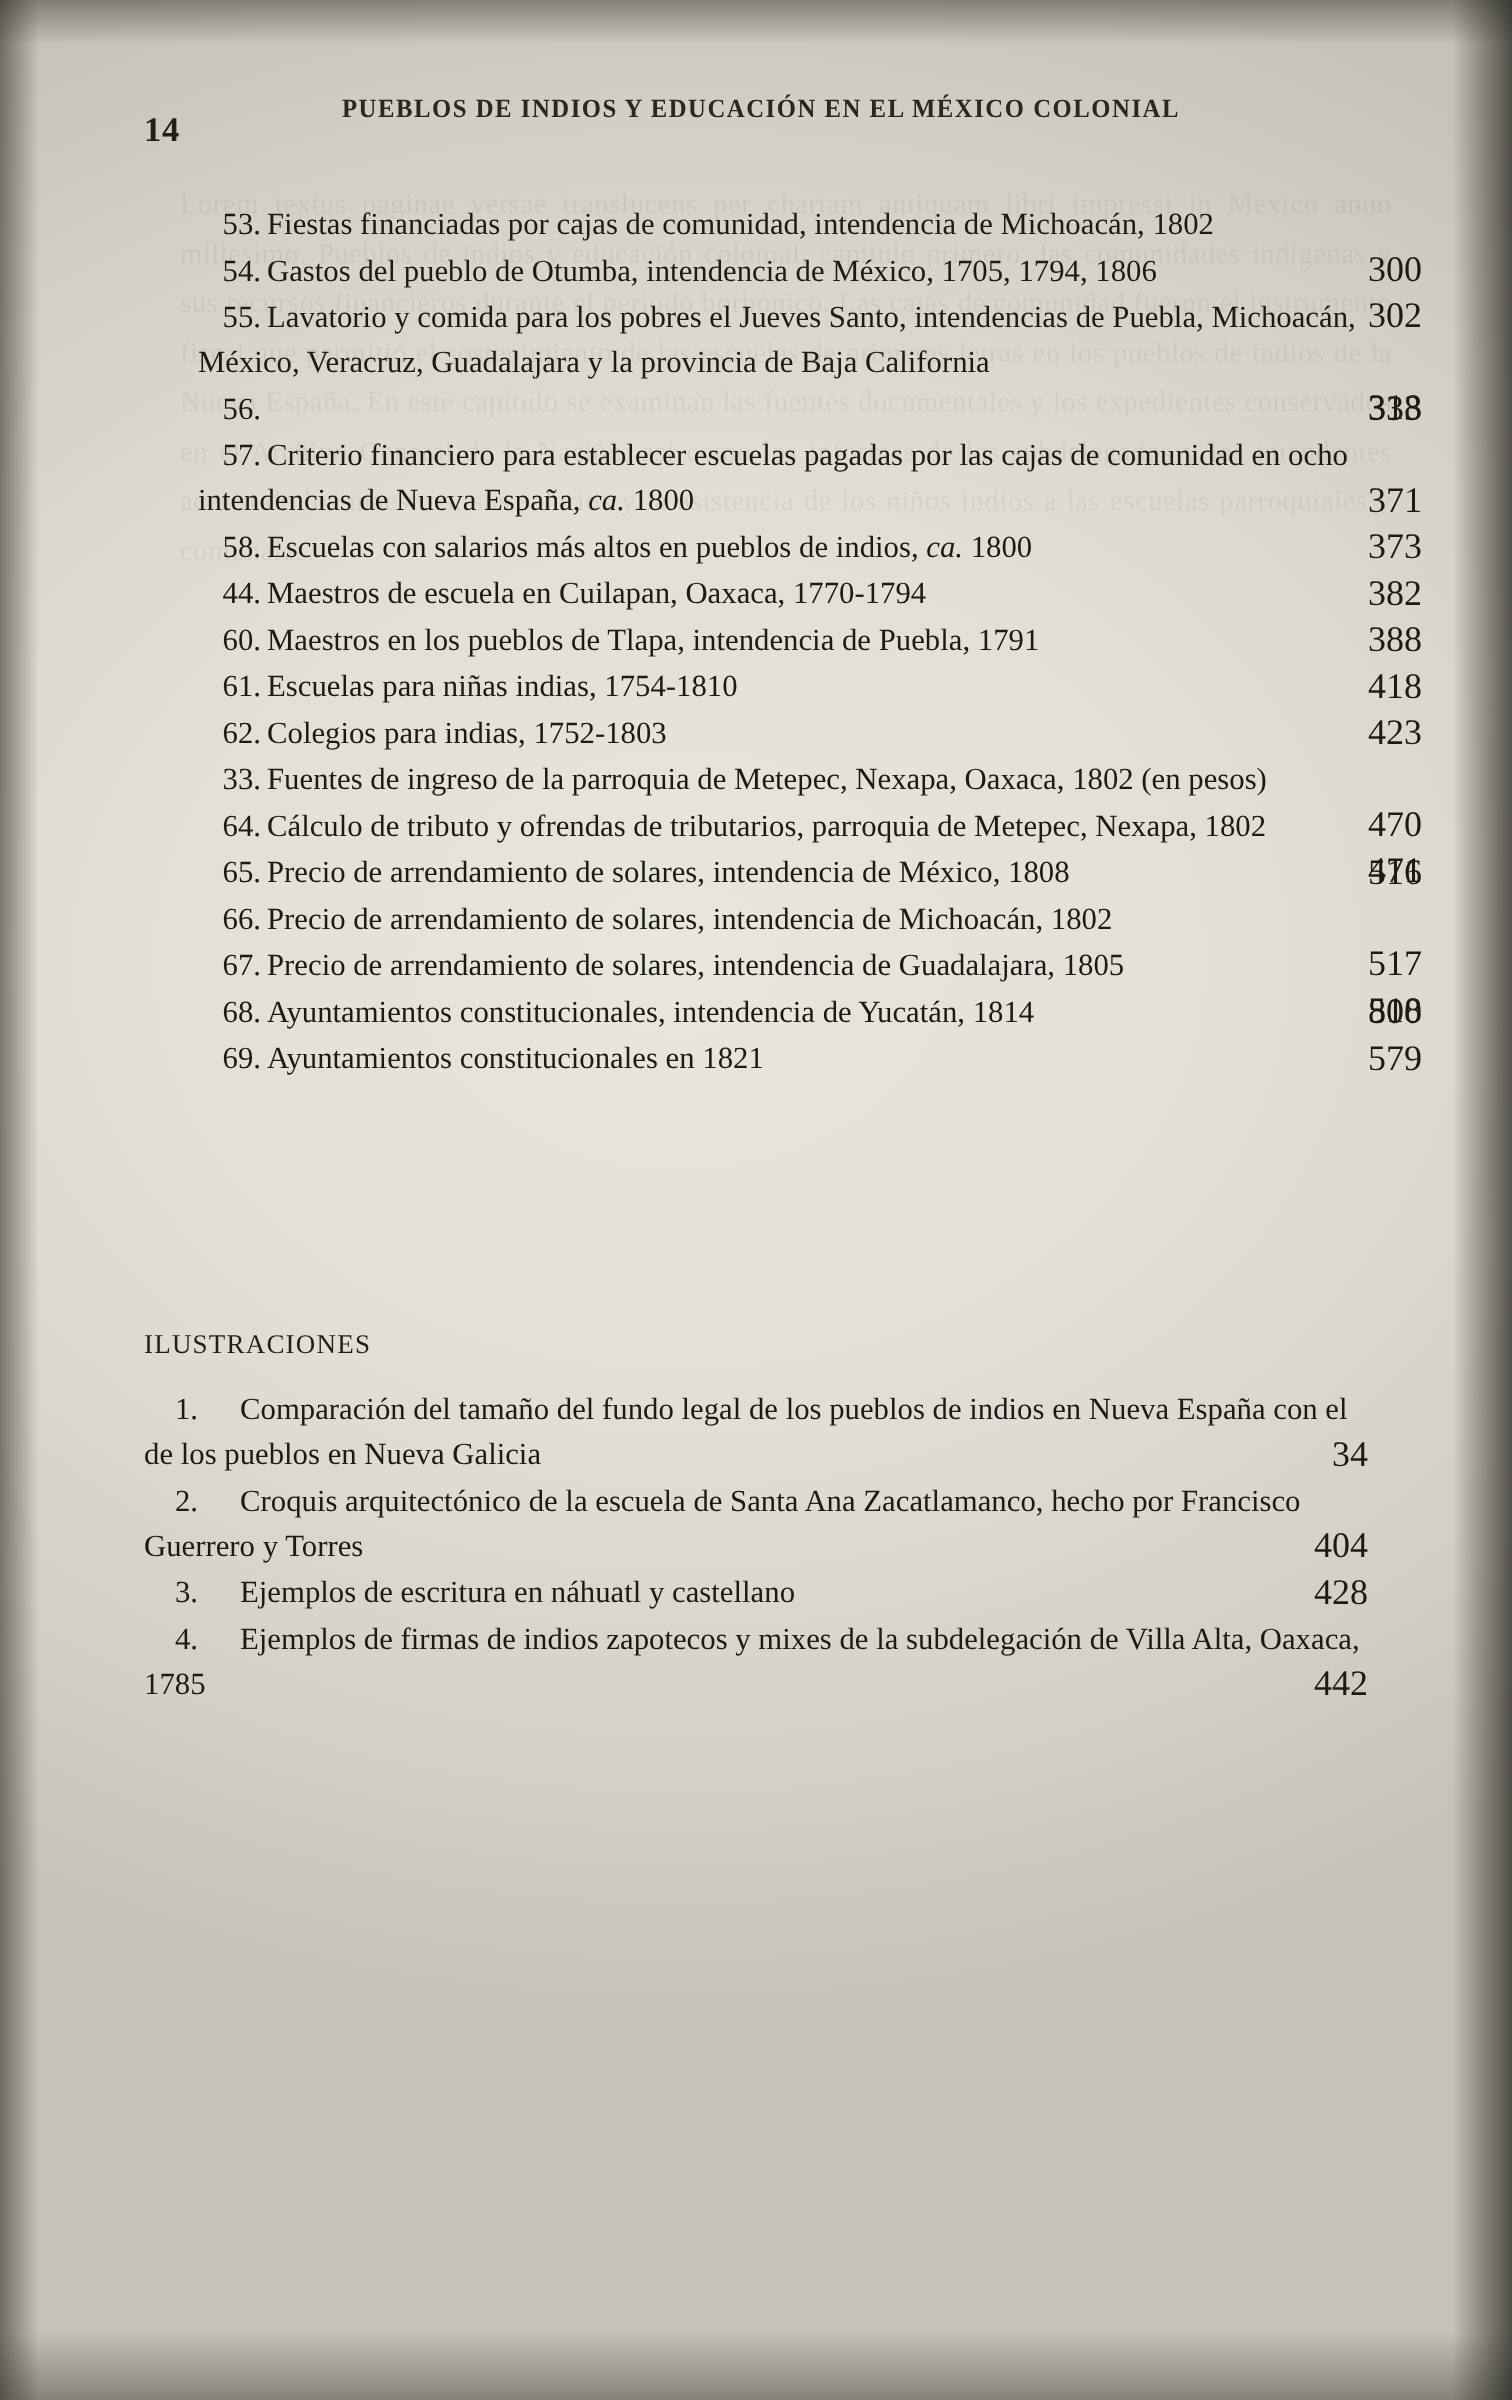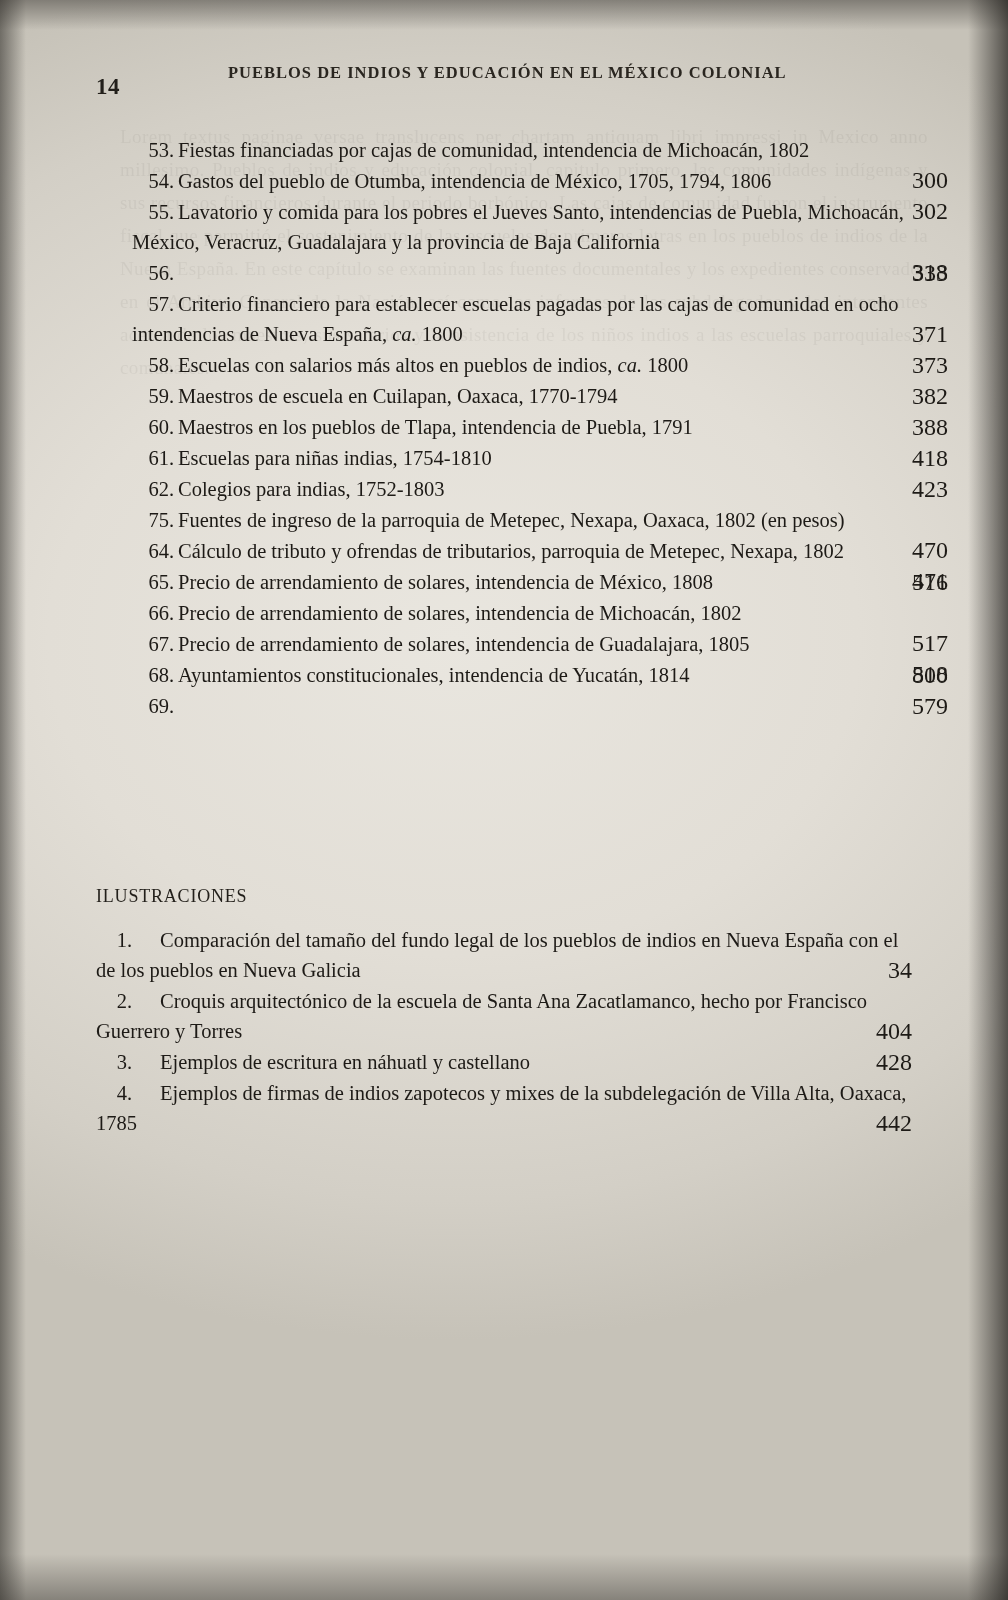--- a/index.html
+++ b/index.html
@@ -182,31 +182,31 @@
       <span class="head-title">Pueblos de indios y educación en el México colonial</span>
     </div>
 
     <div class="list-block" id="tables-block">
         <div class="entry"><span class="entry-num">53.</span><span class="entry-text">Fiestas financiadas por cajas de comunidad, intendencia de Michoacán, 1802</span><span class="entry-page row2">300</span></div>
         <div class="entry"><span class="entry-num">54.</span><span class="entry-text">Gastos del pueblo de Otumba, intendencia de México, 1705, 1794, 1806</span><span class="entry-page row2">302</span></div>
         <div class="entry"><span class="entry-num">55.</span><span class="entry-text">Lavatorio y comida para los pobres el Jueves Santo, intendencias de Puebla, Michoacán, México, Veracruz, Guadalajara y la provincia de Baja California</span><span class="entry-page row3">318</span></div>
         <div class="entry"><span class="entry-num">56.</span><span class="entry-page row1">333</span></div>
         <div class="entry"><span class="entry-num">57.</span><span class="entry-text">Criterio financiero para establecer escuelas pagadas por las cajas de comunidad en ocho intendencias de Nueva España, <span class="it">ca.</span> 1800</span><span class="entry-page row2">371</span></div>
         <div class="entry"><span class="entry-num">58.</span><span class="entry-text">Escuelas con salarios más altos en pueblos de indios, <span class="it">ca.</span> 1800</span><span class="entry-page row1">373</span></div>
-        <div class="entry"><span class="entry-num">59.</span><span class="entry-text">Maestros de escuela en Cuilapan, Oaxaca, 1770-1794</span><span class="entry-page row1">382</span></div>
+        <div class="entry"><span class="entry-num">44.</span><span class="entry-text">Maestros de escuela en Cuilapan, Oaxaca, 1770-1794</span><span class="entry-page row1">382</span></div>
         <div class="entry"><span class="entry-num">60.</span><span class="entry-text">Maestros en los pueblos de Tlapa, intendencia de Puebla, 1791</span><span class="entry-page row1">388</span></div>
         <div class="entry"><span class="entry-num">61.</span><span class="entry-text">Escuelas para niñas indias, 1754-1810</span><span class="entry-page row1">418</span></div>
         <div class="entry"><span class="entry-num">62.</span><span class="entry-text">Colegios para indias, 1752-1803</span><span class="entry-page row1">423</span></div>
-        <div class="entry"><span class="entry-num">75.</span><span class="entry-text">Fuentes de ingreso de la parroquia de Metepec, Nexapa, Oaxaca, 1802 (en pesos)</span><span class="entry-page row2">470</span></div>
+        <div class="entry"><span class="entry-num">33.</span><span class="entry-text">Fuentes de ingreso de la parroquia de Metepec, Nexapa, Oaxaca, 1802 (en pesos)</span><span class="entry-page row2">470</span></div>
         <div class="entry"><span class="entry-num">64.</span><span class="entry-text">Cálculo de tributo y ofrendas de tributarios, parroquia de Metepec, Nexapa, 1802</span><span class="entry-page row2">471</span></div>
         <div class="entry"><span class="entry-num">65.</span><span class="entry-text">Precio de arrendamiento de solares, intendencia de México, 1808</span><span class="entry-page row1">516</span></div>
         <div class="entry"><span class="entry-num">66.</span><span class="entry-text">Precio de arrendamiento de solares, intendencia de Michoacán, 1802</span><span class="entry-page row2">517</span></div>
         <div class="entry"><span class="entry-num">67.</span><span class="entry-text">Precio de arrendamiento de solares, intendencia de Guadalajara, 1805</span><span class="entry-page row2">518</span></div>
         <div class="entry"><span class="entry-num">68.</span><span class="entry-text">Ayuntamientos constitucionales, intendencia de Yucatán, 1814</span><span class="entry-page row1">800</span></div>
-        <div class="entry"><span class="entry-num">69.</span><span class="entry-page row1">579</span></div>
+        <div class="entry"><span class="entry-num">69.</span><span class="entry-text">Ayuntamientos constitucionales en 1821</span><span class="entry-page row1">579</span></div>
       </div>
 
     <div class="section-head" id="illus-head">Ilustraciones</div>
 
     <div class="list-block" id="illus-block">
         <div class="entry"><span class="entry-num">1.</span><span class="entry-text">Comparación del tamaño del fundo legal de los pueblos de indios en Nueva España con el de los pueblos en Nueva Galicia</span><span class="entry-page row2">34</span></div>
         <div class="entry"><span class="entry-num">2.</span><span class="entry-text">Croquis arquitectónico de la escuela de Santa Ana Zacatlamanco, hecho por Francisco Guerrero y Torres</span><span class="entry-page row2">404</span></div>
         <div class="entry"><span class="entry-num">3.</span><span class="entry-text">Ejemplos de escritura en náhuatl y castellano</span><span class="entry-page row1">428</span></div>
         <div class="entry"><span class="entry-num">4.</span><span class="entry-text">Ejemplos de firmas de indios zapotecos y mixes de la subdelegación de Villa Alta, Oaxaca, 1785</span><span class="entry-page row2">442</span></div>
       </div>

